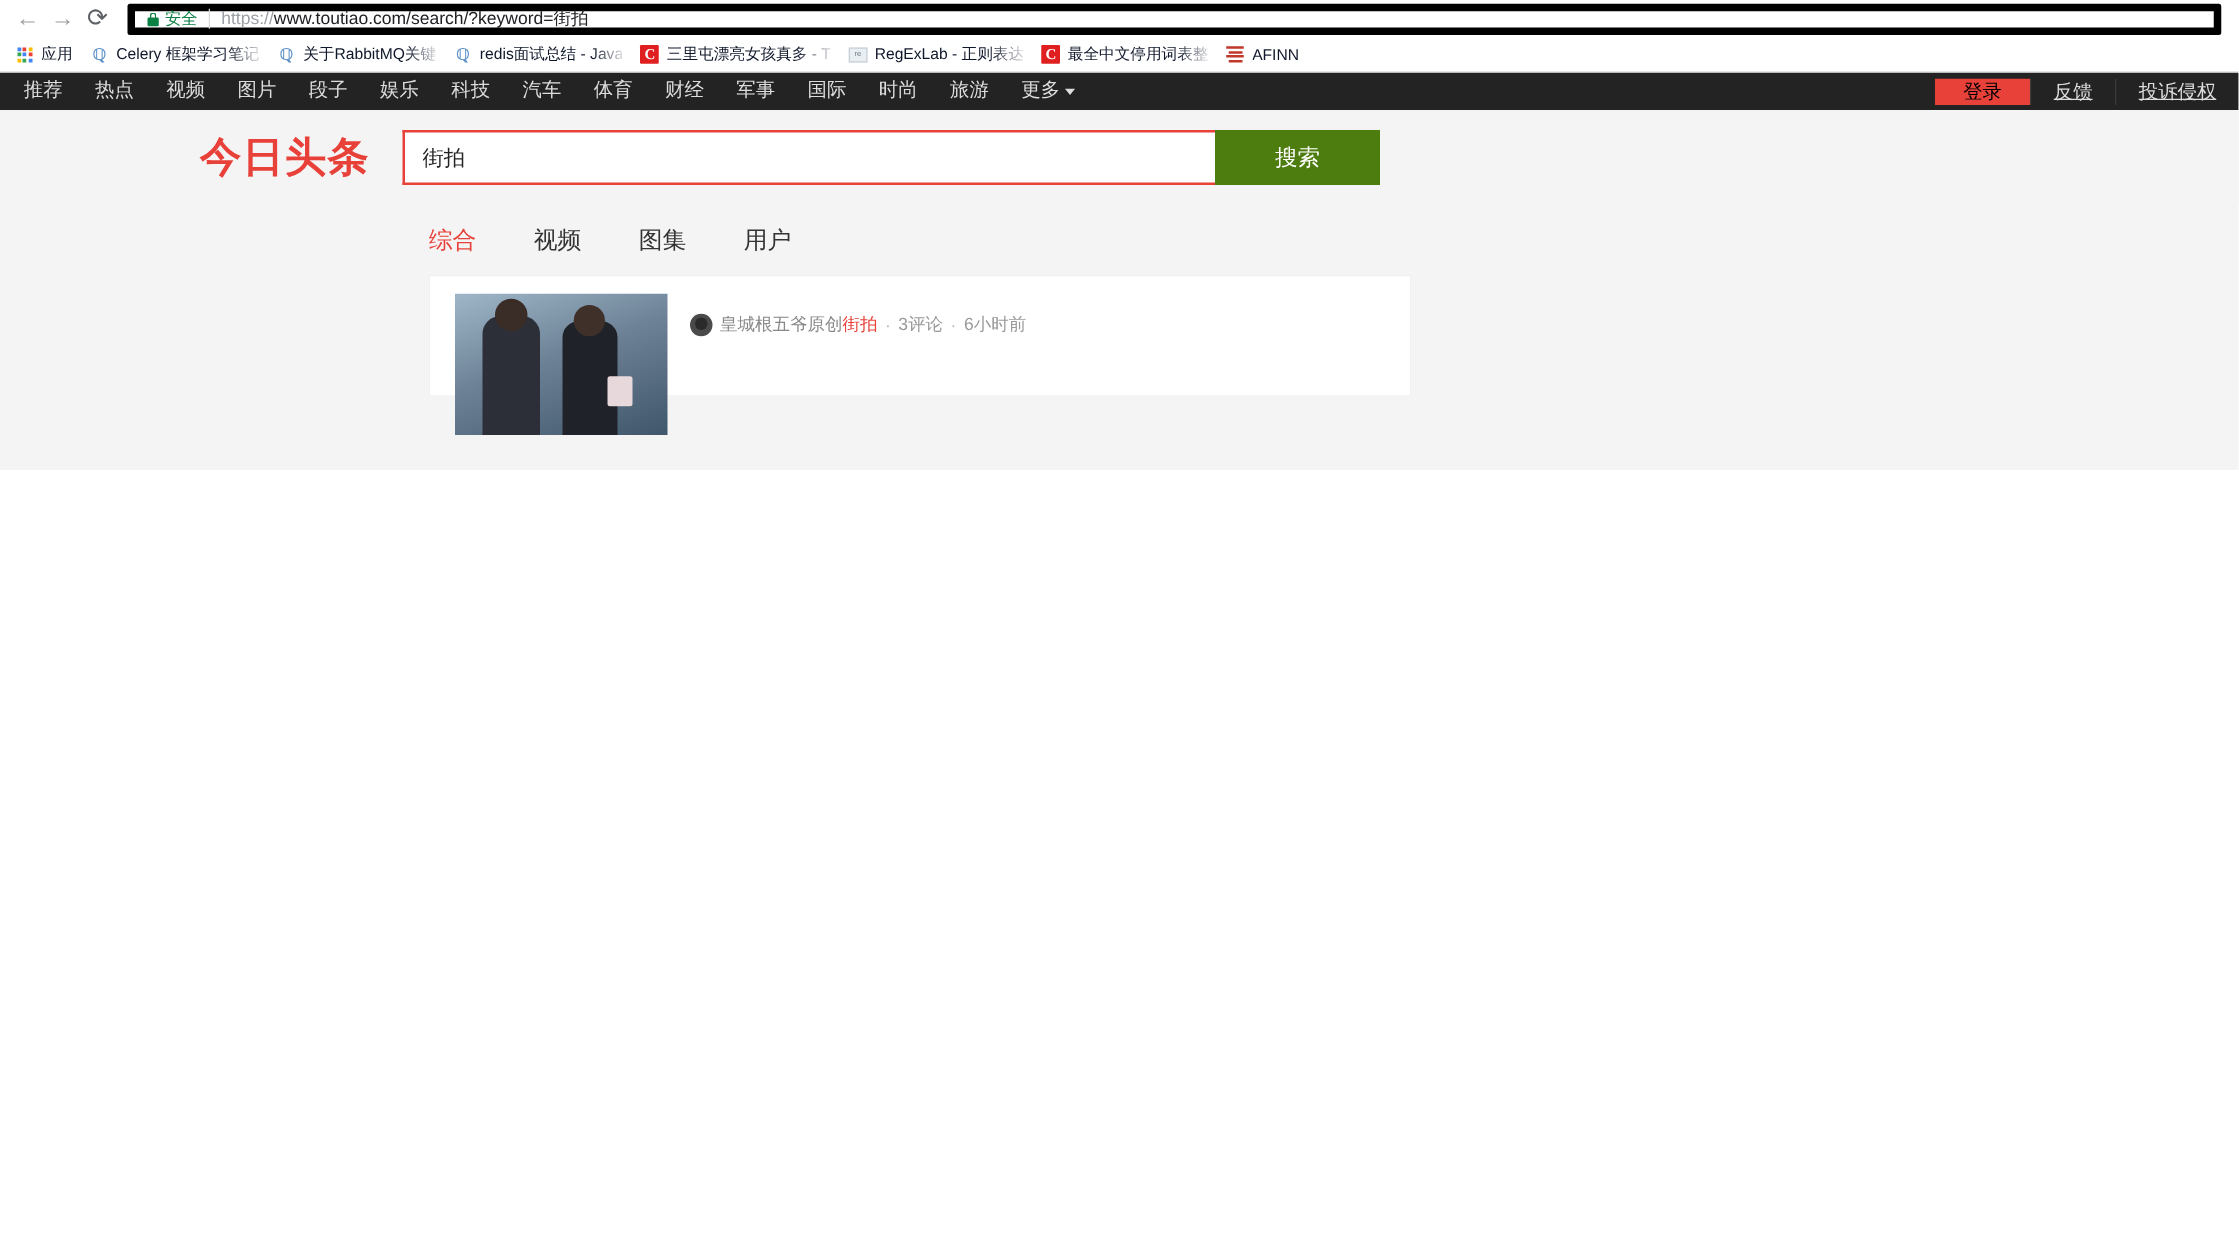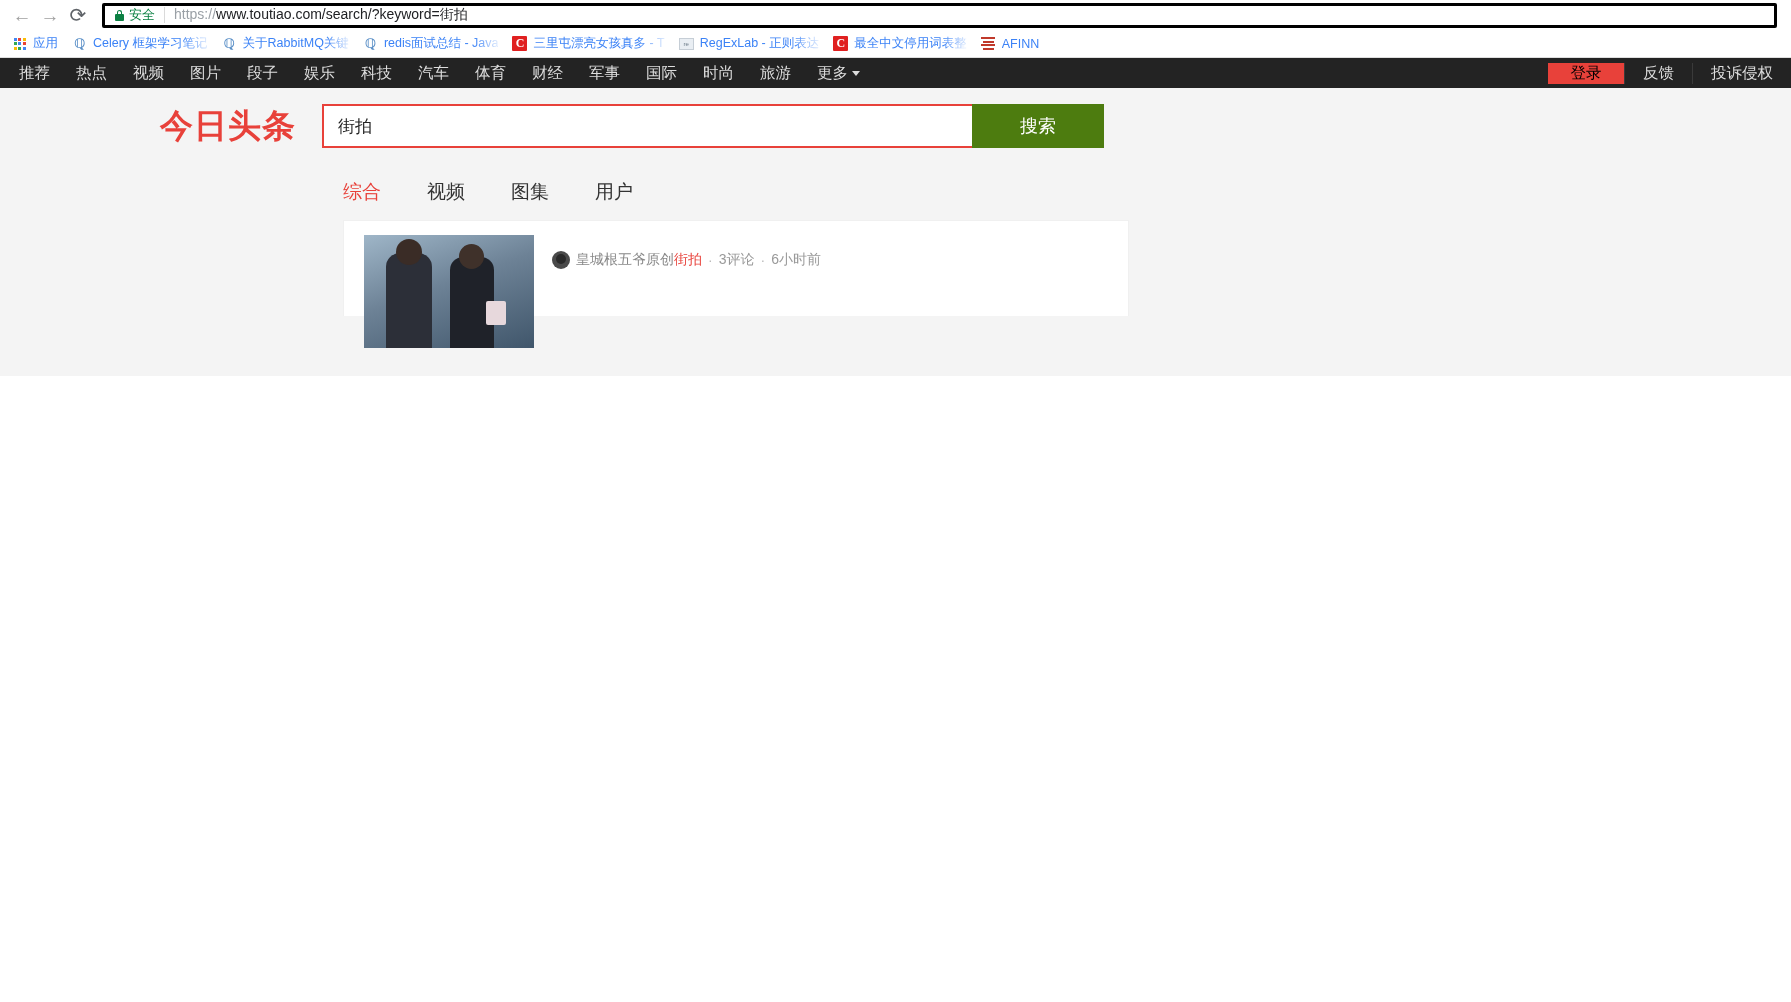--- a/index.html
+++ b/index.html
@@ -12,36 +12,36 @@
   }
 
   
   #browser-chrome{width:1791px;background:#ffffff;}
   #omnibox-row{height:30px;display:flex;align-items:center;padding:0 8px;background:#fff;}
   .nav-btn{width:28px;height:28px;display:flex;align-items:center;justify-content:center;
            color:#9e9e9e;font-size:19px;line-height:1;user-select:none;}
   .nav-btn.reload{color:#5f6368;font-size:20px;}
   #omnibox{
     flex:1;height:25px;margin-left:10px;margin-right:6px;
-    border:3px solid #000000;border-radius:2px;background:#fff;
+    border:6px solid #000000;border-radius:2px;background:#fff;
     display:flex;align-items:center;padding:0 10px;box-sizing:border-box;
   }
   .lock-icon{width:9px;height:11px;position:relative;margin-right:5px;flex:none;}
   .lock-icon .body{position:absolute;bottom:0;left:0;width:9px;height:7px;background:#0b8043;border-radius:1px;}
   .lock-icon .shackle{position:absolute;top:0;left:2px;width:5px;height:5px;border:1.6px solid #0b8043;
                       border-bottom:none;border-radius:3px 3px 0 0;box-sizing:border-box;}
   .secure-text{color:#0b8043;font-size:13px;margin-right:9px;white-space:nowrap;}
   .url-sep{width:1px;height:16px;background:#dadada;margin-right:9px;}
   .url-text{font-size:14px;color:#9aa0a6;white-space:nowrap;overflow:hidden;}
   .url-text .strong{color:#202124;}
 
   #bookmarks-row{height:27px;display:flex;align-items:center;padding:0 6px;background:#fff;
                  border-bottom:1px solid #dedede;overflow:hidden;}
   .bm{display:flex;align-items:center;height:22px;padding:0 6px;margin-right:2px;white-space:nowrap;flex:none;}
-  .bm .label{font-size:12.5px;color:#3b82f6;max-width:170px;overflow:hidden;text-overflow:clip;
+  .bm .label{font-size:12.5px;color:#0f172a;max-width:170px;overflow:hidden;text-overflow:clip;
              display:inline-block;white-space:nowrap;}
   .bm.fade .label{
     -webkit-mask-image:linear-gradient(to right,#000 78%,rgba(0,0,0,0.15) 100%);
     mask-image:linear-gradient(to right,#000 78%,rgba(0,0,0,0.15) 100%);
   }
   .fav{width:15px;height:15px;margin-right:6px;flex:none;display:flex;align-items:center;justify-content:center;}
   .fav-apps{display:grid;grid-template-columns:repeat(3,3px);grid-template-rows:repeat(3,3px);gap:1.5px;}
   .fav-apps i{display:block;width:3px;height:3px;}
   .fav-apps i:nth-child(1){background:#4285f4}.fav-apps i:nth-child(2){background:#ea4335}
   .fav-apps i:nth-child(3){background:#fbbc05}.fav-apps i:nth-child(4){background:#34a853}
@@ -63,21 +63,21 @@
   #tt-nav{height:30px;background:#232323;display:flex;align-items:center;color:#d6d6d6;}
   #tt-nav .items{display:flex;align-items:center;padding-left:6px;}
   #tt-nav .item{font-size:15.5px;padding:0 13px;color:#ddd;white-space:nowrap;line-height:42px;}
   #tt-nav .item.more{display:flex;align-items:center;gap:4px;}
   .caret-down{width:0;height:0;border-left:4px solid transparent;border-right:4px solid transparent;
               border-top:5px solid #ddd;display:inline-block;}
   #tt-nav .spacer{flex:1;}
   #tt-nav .login{background:#e8413a;color:#000000;font-size:15.5px;width:76px;display:flex;
                  align-items:center;justify-content:center;}
   #tt-nav .right-item{font-size:15.5px;padding:0 18px;display:flex;align-items:center;color:#ddd;
-                      border-left:1px solid #3a3a3a;}
+                      border-left:1px solid #3a3a3a;text-decoration:underline;}
 
   #tt-search-area{height:76px;display:flex;align-items:center;padding-left:160px;background:#f4f4f4;}
   #tt-logo{font-size:33px;font-weight:bold;color:#e8413a;letter-spacing:1px;margin-right:26px;
            font-family:"DejaVu Sans","Liberation Sans",sans-serif;white-space:nowrap;}
   #tt-searchbox{display:flex;height:44px;}
   #tt-search-input{width:650px;height:44px;box-sizing:border-box;border:2px solid #e8413a;border-right:none;
                    background:#fff;font-size:17px;color:#222;padding:0 14px;outline:none;
                    font-family:"Liberation Sans",sans-serif;}
   #tt-search-btn{width:132px;height:44px;background:#4d7c0f;color:#fff;border:none;font-size:18px;
                  cursor:pointer;font-family:Liberation Sans, sans-serif;}

